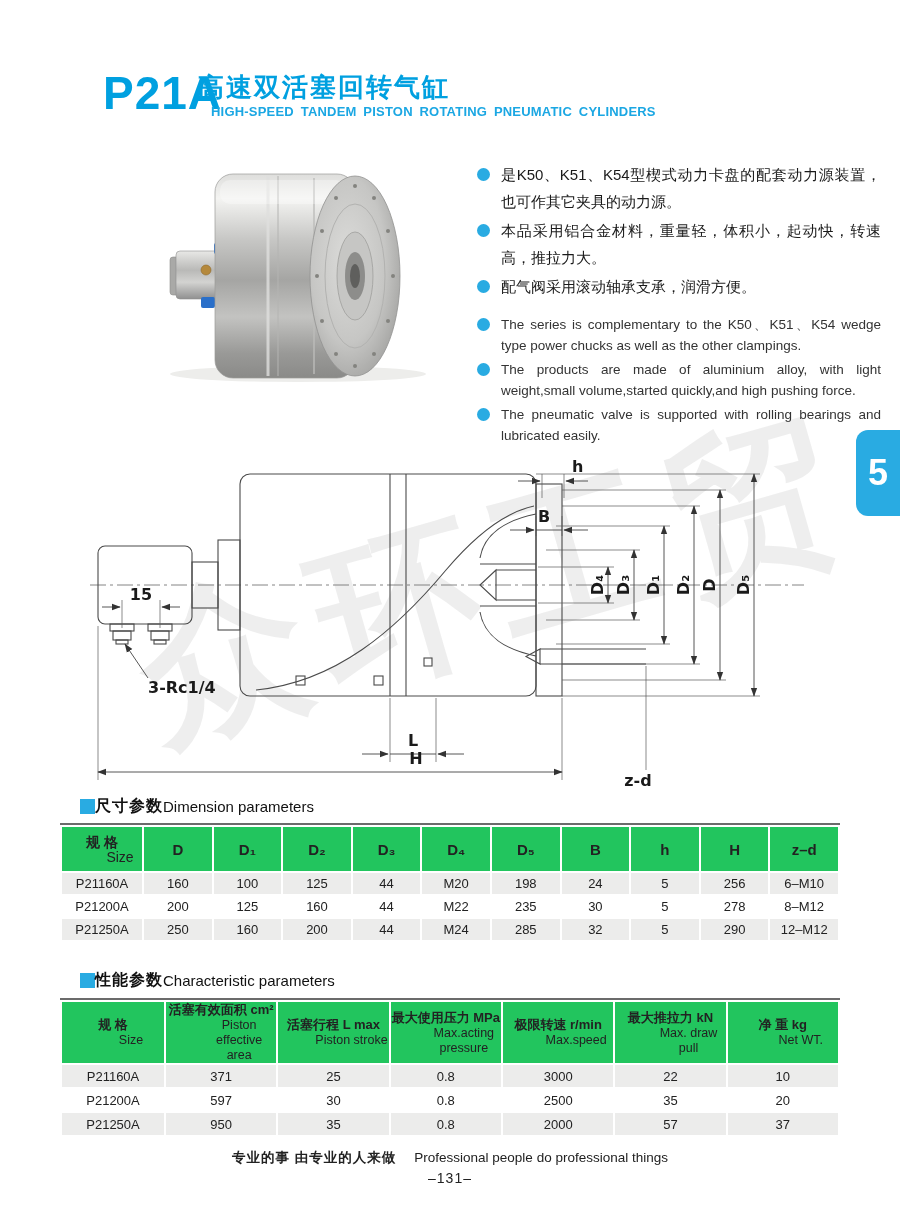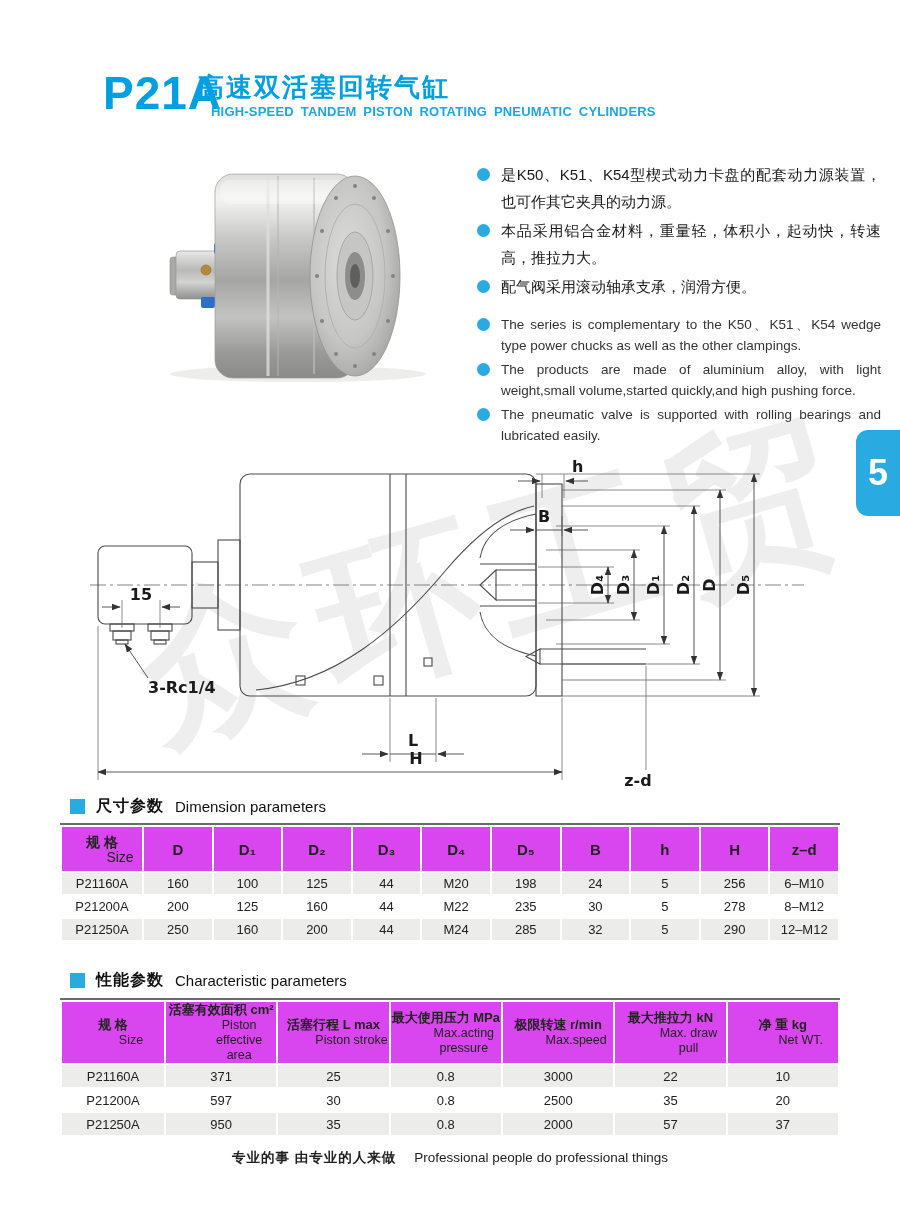--- a/index.html
+++ b/index.html
@@ -36,31 +36,31 @@
          background:#29abe2; }
   .feat-en .dot { top:4px; }
 
   
   .side-tab { position:absolute; right:0; top:430px; width:44px; height:86px;
               background:#29abe2; border-radius:12px 0 0 12px; color:#fff;
               font-size:36px; font-weight:bold; display:flex; align-items:center;
               justify-content:center; z-index:2; }
 
   
-  .section-title { position:absolute; left:70px; display:flex; align-items:center;
-                   gap:11px; z-index:1; }
+  .section-title { position:absolute; left:80px; display:flex; align-items:center;
+                   z-index:1; }
   .blue-sq { width:15px; height:15px; background:#29abe2; flex:0 0 auto; }
   .st-cn { font-size:16px; font-weight:bold; color:#111; letter-spacing:1px; }
   .st-en { font-size:15px; color:#111; }
 
   
   .tbl-wrap { position:absolute; left:60px; width:780px; border-top:2px solid #6b6b6b; z-index:1; }
   table { width:100%; table-layout:fixed; border-collapse:separate; border-spacing:2px; }
   th, td { text-align:center; vertical-align:middle; }
-  thead th { background:#d946ef; font-weight:bold; color:#222; }
+  thead th { background:#22c55e; font-weight:bold; color:#222; }
   .dim-tbl thead th { height:44px; font-size:15px; }
   .dim-tbl td { height:21px; font-size:13px; }
   .char-tbl thead th { height:40px; font-size:13px; }
   .char-tbl td { height:22px; font-size:13px; }
   tbody tr:nth-child(odd) td { background:#ececeb; }
   tbody tr:nth-child(even) td { background:#ffffff; }
   .h-cn { display:block; font-size:13px; font-weight:bold; line-height:16px; }
   .h-en { display:block; font-size:12.5px; font-weight:normal; line-height:15px;padding-left:36px; }
   .dim-tbl .h-cn { font-size:14px; } .dim-tbl .h-en { font-size:14px; }
 
@@ -439,14 +439,15 @@
           <td>57</td>
           <td>37</td>
         </tr>
       </tbody>
     </table>
   </div>
 
   <div class="footer">
     <span class="f-cn">专业的事 由专业的人来做</span><span class="f-en">Professional people do professional things</span>
   </div>
+  <div class="page-num">–131–</div>
 
 </div>
 
 </body></html>

